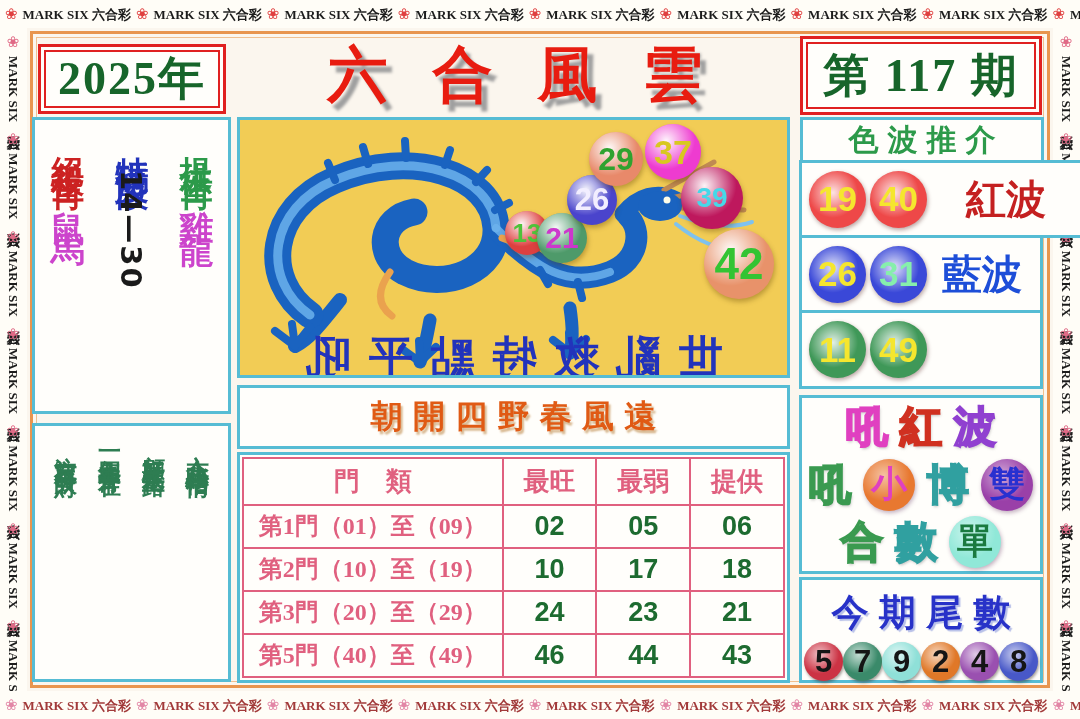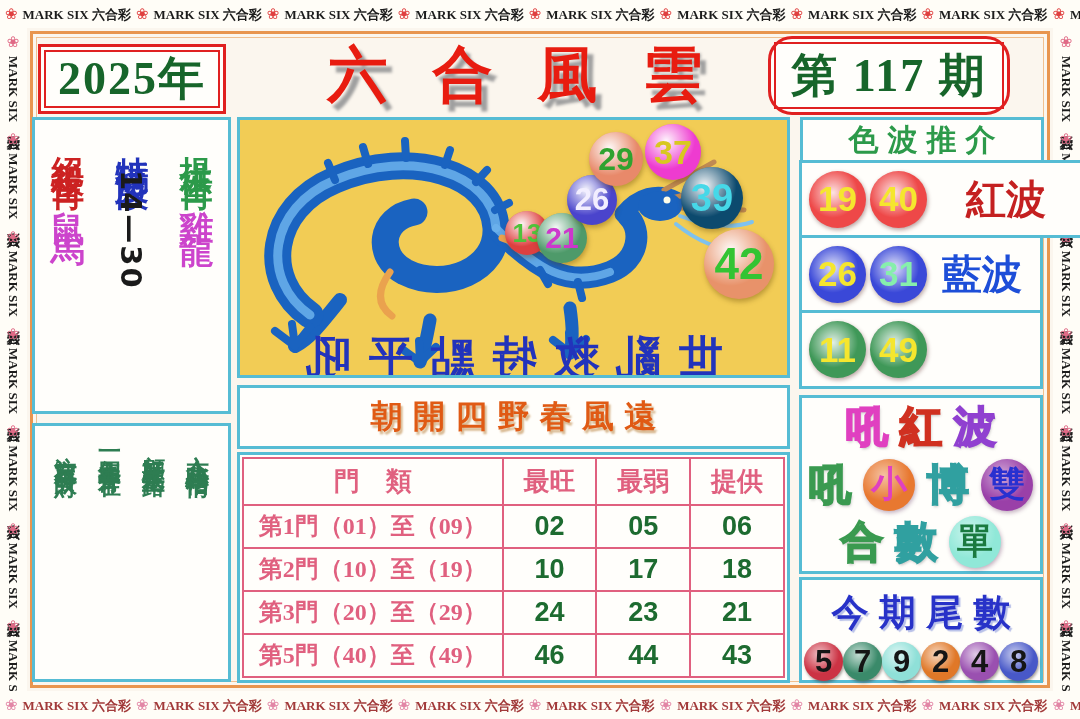--- a/index.html
+++ b/index.html
@@ -148,21 +148,21 @@
   <div class="strip strip-left"><span class="flower">❀</span><span>MARK SIX 六合彩</span><span class="flower">❀</span><span>MARK SIX 六合彩</span><span class="flower">❀</span><span>MARK SIX 六合彩</span><span class="flower">❀</span><span>MARK SIX 六合彩</span><span class="flower">❀</span><span>MARK SIX 六合彩</span><span class="flower">❀</span><span>MARK SIX 六合彩</span><span class="flower">❀</span><span>MARK SIX 六合彩</span></div>
   <div class="strip strip-right"><span class="flower">❀</span><span>MARK SIX 六合彩</span><span class="flower">❀</span><span>MARK SIX 六合彩</span><span class="flower">❀</span><span>MARK SIX 六合彩</span><span class="flower">❀</span><span>MARK SIX 六合彩</span><span class="flower">❀</span><span>MARK SIX 六合彩</span><span class="flower">❀</span><span>MARK SIX 六合彩</span><span class="flower">❀</span><span>MARK SIX 六合彩</span></div>
   <div class="frame"></div>
 
   <div class="red-box" style="left:38px;top:44px;width:188px;height:70px;">
     <div class="inner">
         <span class="green-big">2025年</span>
       </div>
   </div>
   <div class="main-title">六合風雲</div>
-  <div class="red-box" style="left:768px;top:36px;width:242px;height:79px;border-radius:24px;">
+  <div class="red-box" style="left:800px;top:36px;width:242px;height:79px;">
     <div class="inner">
         <span class="green-big">第 117 期</span>
       </div>
   </div>
 
   <div class="box zodiac" style="left:32px;top:117px;width:199px;height:297px;">
     <div class="zcol">
       <div class="ztitle" style="color: rgb(44, 154, 74);">提供生肖</div>
       <div class="zvalue" style="color: rgb(204, 68, 204);">雞龍</div>
     </div>
@@ -211,21 +211,21 @@
       </div>
     <div class="dball" style="left: 327px; top: 55px; width: 50px; height: 50px; font-size: 31px; background: rgb(74, 68, 204);">
         <span style="color: rgb(242, 238, 255);">26</span>
       </div>
     <div class="dball" style="left: 349px; top: 12px; width: 54px; height: 54px; font-size: 32px; background: rgb(232, 137, 106);">
         <span style="color: rgb(47, 162, 47);">29</span>
       </div>
     <div class="dball" style="left: 405px; top: 4px; width: 56px; height: 56px; font-size: 34px; background: rgb(238, 59, 208);">
         <span style="color: rgb(216, 200, 32);">37</span>
       </div>
-    <div class="dball" style="left: 441px; top: 47px; width: 62px; height: 62px; font-size: 38px; background: #0c4a6e;">
+    <div class="dball" style="left: 441px; top: 47px; width: 62px; height: 62px; font-size: 28px; background: #be185d;">
         <span style="color: rgb(70, 216, 232);">39</span>
       </div>
     <div class="dball" style="left: 464px; top: 109px; width: 70px; height: 70px; font-size: 44px; background: rgb(232, 146, 106);">
         <span style="color: rgb(51, 196, 51);">42</span>
       </div>
     <div class="dragon-caption" style="color: rgb(34, 51, 187);"><span class="mch">吼</span><span class="mch">平</span><span class="mch">點</span><span class="mch">特</span><span class="mch">救</span><span class="mch">亂</span><span class="mch">世</span></div>
   </div>
 
   <div class="box couplet" style="left:237px;top:385px;width:553px;height:64px;">
     <span style="color: rgb(224, 90, 20);">朝開四野春風遠</span>

